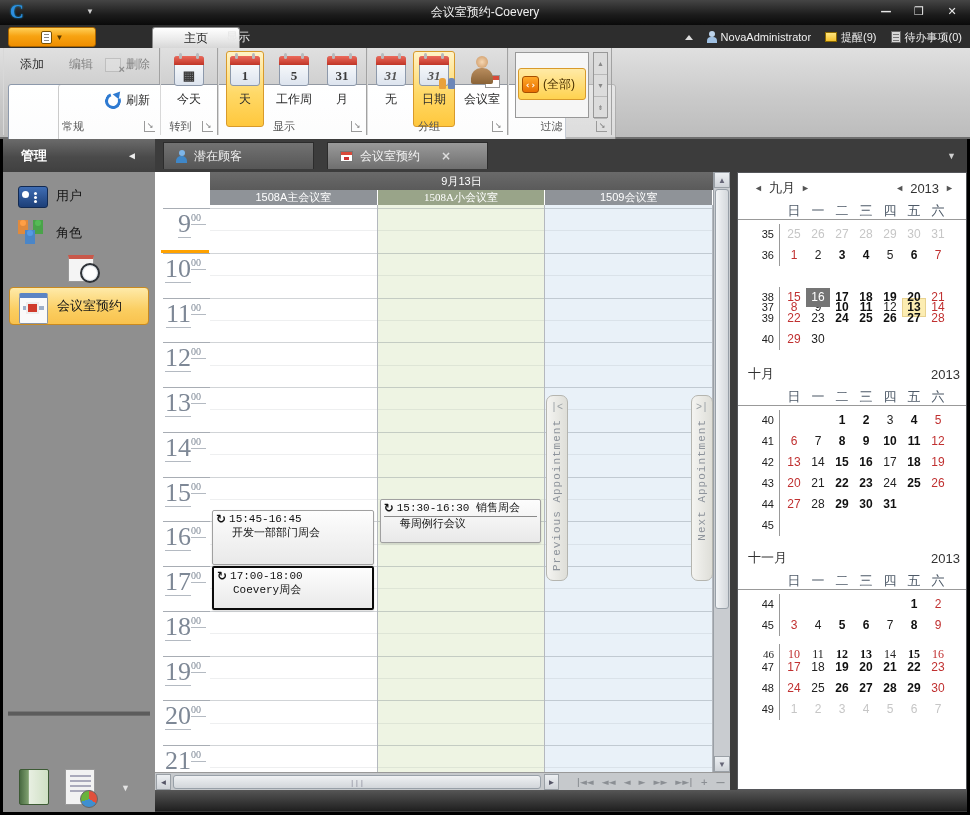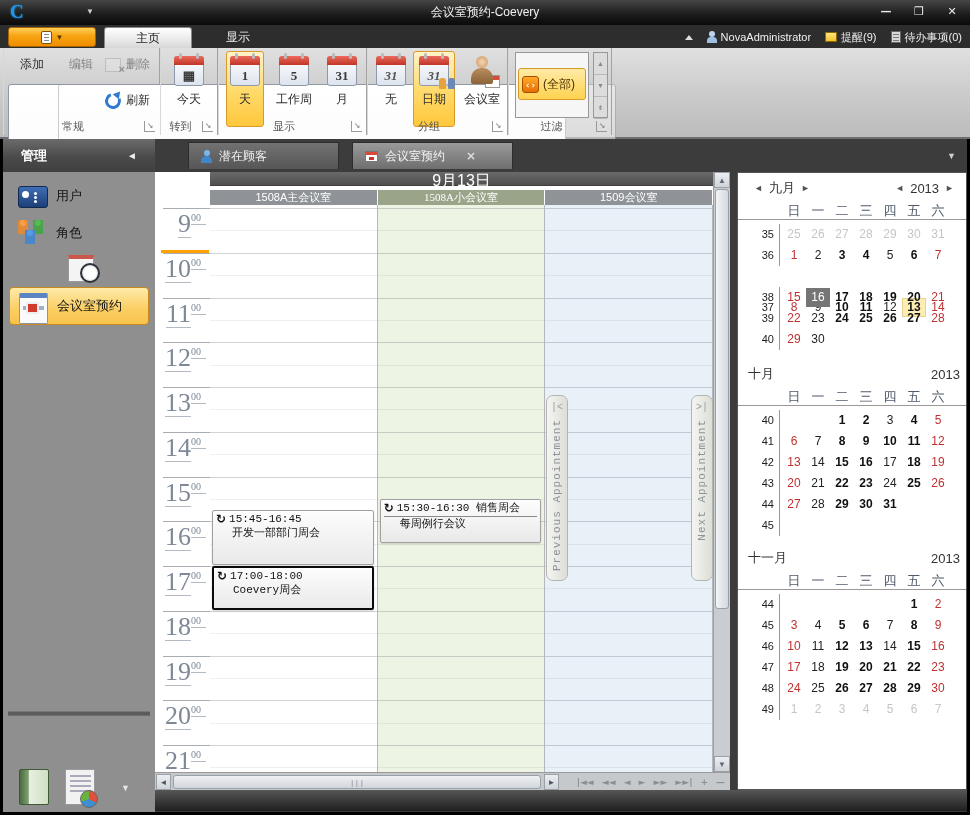--- a/index.html
+++ b/index.html
@@ -23,21 +23,21 @@
   .appbutton { position:absolute; left:8px; top:2px; width:88px; height:20px; border-radius:3px;
                background:linear-gradient(#ffcf57,#f7a312 45%,#ef8e00); border:1px solid #a86400;
                display:flex; align-items:center; justify-content:center; gap:4px; }
   .appbutton .doc { width:11px; height:13px; background:#fff; border:1px solid #7a5200; border-radius:2px;
                     position:relative; }
   .appbutton .doc::before { content:""; position:absolute; left:2px; top:2px; width:5px; height:1px;
                             background:#888; box-shadow:0 3px 0 #888, 0 6px 0 #888; }
   .appbutton .dd { font-size:8px; color:#5a3a00; }
   .rtab { position:absolute; top:2px; height:21px; text-align:center; font-size:12px; line-height:21px; }
   .rtab.active { background:linear-gradient(#ffffff,#e9e9e9 60%,#d7d7d7); color:#222;
-                 border-radius:3px 3px 0 0; border:1px solid #888; border-bottom:none; }
+                 border-radius:3px 3px 0 0; border:1px solid #888; border-bottom:none;margin-left:48px; }
   .rtab.plain { color:#e6e6e6; }
   .ribbon-right { position:absolute; right:8px; top:3px; height:18px; display:flex; align-items:center;
                   gap:14px; color:#efefef; font-size:11px; }
   .ribbon-right .itm { display:flex; align-items:center; gap:4px; }
   .chev-up { width:0; height:0; border-left:4px solid transparent; border-right:4px solid transparent;
              border-bottom:5px solid #ddd; }
   .mini-person { width:10px; height:12px; position:relative; }
   .mini-person::before { content:""; position:absolute; left:2px; top:0; width:6px; height:6px; border-radius:50%;
                          background:#bcd3ea; }
   .mini-person::after { content:""; position:absolute; left:0; top:6px; width:10px; height:6px;
@@ -169,36 +169,36 @@
   .ico-report { position:absolute; left:62px; top:0; width:30px; height:36px; background:#f2f2f2; border:1px solid #999; }
   .ico-report::before { content:""; position:absolute; left:4px; top:5px; width:21px; height:2px; background:#aab;
        box-shadow:0 5px 0 #aab, 0 10px 0 #aab, 0 15px 0 #aab; }
   .ico-report::after { content:""; position:absolute; right:-4px; bottom:-4px; width:16px; height:16px; border-radius:50%;
        background:conic-gradient(#e0503c 0 120deg,#3f8fd0 120deg 250deg,#69b33c 250deg 360deg); border:1px solid #666; }
   .sb-bottomrow-dd { position:absolute; left:118px; top:14px; font-size:9px; color:#e4e4e4; }
 
   
   .main { position:absolute; left:152px; top:0; right:0; height:100%; }
   .doctab { position:absolute; top:3px; height:27px; display:flex; align-items:center; gap:7px;
-            padding:12px 12px; color:#f2f2f2; font-size:12px; border:1px solid #2c2c2c; border-bottom:none;margin-left:25px; }
+            padding:12px 12px; color:#f2f2f2; font-size:12px; border:1px solid #2c2c2c; border-bottom:none; }
   .doctab.inactive { background:linear-gradient(#727272,#565656); }
   .doctab.active { background:linear-gradient(#9a9a9a,#6f6f6f); }
   .doctab .close { margin-left:14px; color:#ddd; font:bold 12px/12px "DejaVu Sans",sans-serif; }
   .doctab-dd { position:absolute; top:12px; font-size:9px; color:#cfcfcf; }
   .tabico-person { width:11px; height:13px; position:relative; }
   .tabico-person::before { content:""; position:absolute; left:2.5px; top:0; width:6px; height:6px; border-radius:50%; background:#7db5e8; }
   .tabico-person::after { content:""; position:absolute; left:0; top:6px; width:11px; height:7px; border-radius:5px 5px 0 0; background:#3f87c8; }
   .tabico-cal { width:13px; height:11px; background:#fff; border:1px solid #777; position:relative; }
   .tabico-cal::before { content:""; position:absolute; left:0; right:0; top:0; height:3px; background:#d84a3a; }
   .tabico-cal::after { content:""; position:absolute; left:3px; top:5px; width:5px; height:3px; background:#c33; }
 
   
   .sched { position:absolute; left:0; top:33px; width:575px; height:618px; background:#fff; overflow:hidden; }
-  .datehdr { position:absolute; left:55px; top:0; width:503px; height:14px;
-             background:linear-gradient(#6a6a6a,#4f4f4f); color:#fff; font-size:16px; text-align:center;
+  .datehdr { position:absolute; left:55px; top:0; width:503px; height:32px;
+             background:linear-gradient(#6a6a6a,#4f4f4f); color:#fff; font-size:11px; text-align:center;
              line-height:18px; border-bottom:1px solid #3e3e3e; }
   .roomhdr { position:absolute; top:18px; height:15px; color:#fff; font-size:11px; text-align:center;
              line-height:15px; border-right:1px solid #fff; }
   .grid { position:absolute; left:0; top:33px; width:558px; height:567px; }
   .gutter { position:absolute; left:0; top:0; width:55px; height:100%; background:#fff; }
   .gline { position:absolute; left:8px; right:0; height:1px; background:#a8adb4; }
   .tlabel { position:absolute; right:4px; display:flex; align-items:flex-start; }
   .tlabel .h { font:26px/26px "Liberation Serif",serif; color:#7e8896; border-bottom:1px solid #b4bac2; }
   .tlabel .m { font:10px/12px "Liberation Serif",serif; color:#7e8896; border-bottom:1px solid #b4bac2;
                width:15px; margin-top:1px; }
@@ -859,21 +859,21 @@
               <div class="wknum">45</div>
               <div class="wkline"></div>
               <div class="day red" style="left: 44px;">3</div>
               <div class="day norm" style="left: 68px;">4</div>
               <div class="day bold" style="left: 92px;">5</div>
               <div class="day bold" style="left: 116px;">6</div>
               <div class="day norm" style="left: 140px;">7</div>
               <div class="day bold" style="left: 164px;">8</div>
               <div class="day red" style="left: 188px;">9</div>
             </div>
-            <div class="weekrow" style="top: 88px;">
+            <div class="weekrow" style="top: 96px; font-family: Liberation Serif, serif;">
               <div class="wknum">46</div>
               <div class="wkline"></div>
               <div class="day red" style="left: 44px;">10</div>
               <div class="day norm" style="left: 68px;">11</div>
               <div class="day bold" style="left: 92px;">12</div>
               <div class="day bold" style="left: 116px;">13</div>
               <div class="day norm" style="left: 140px;">14</div>
               <div class="day bold" style="left: 164px;">15</div>
               <div class="day red" style="left: 188px;">16</div>
             </div>

